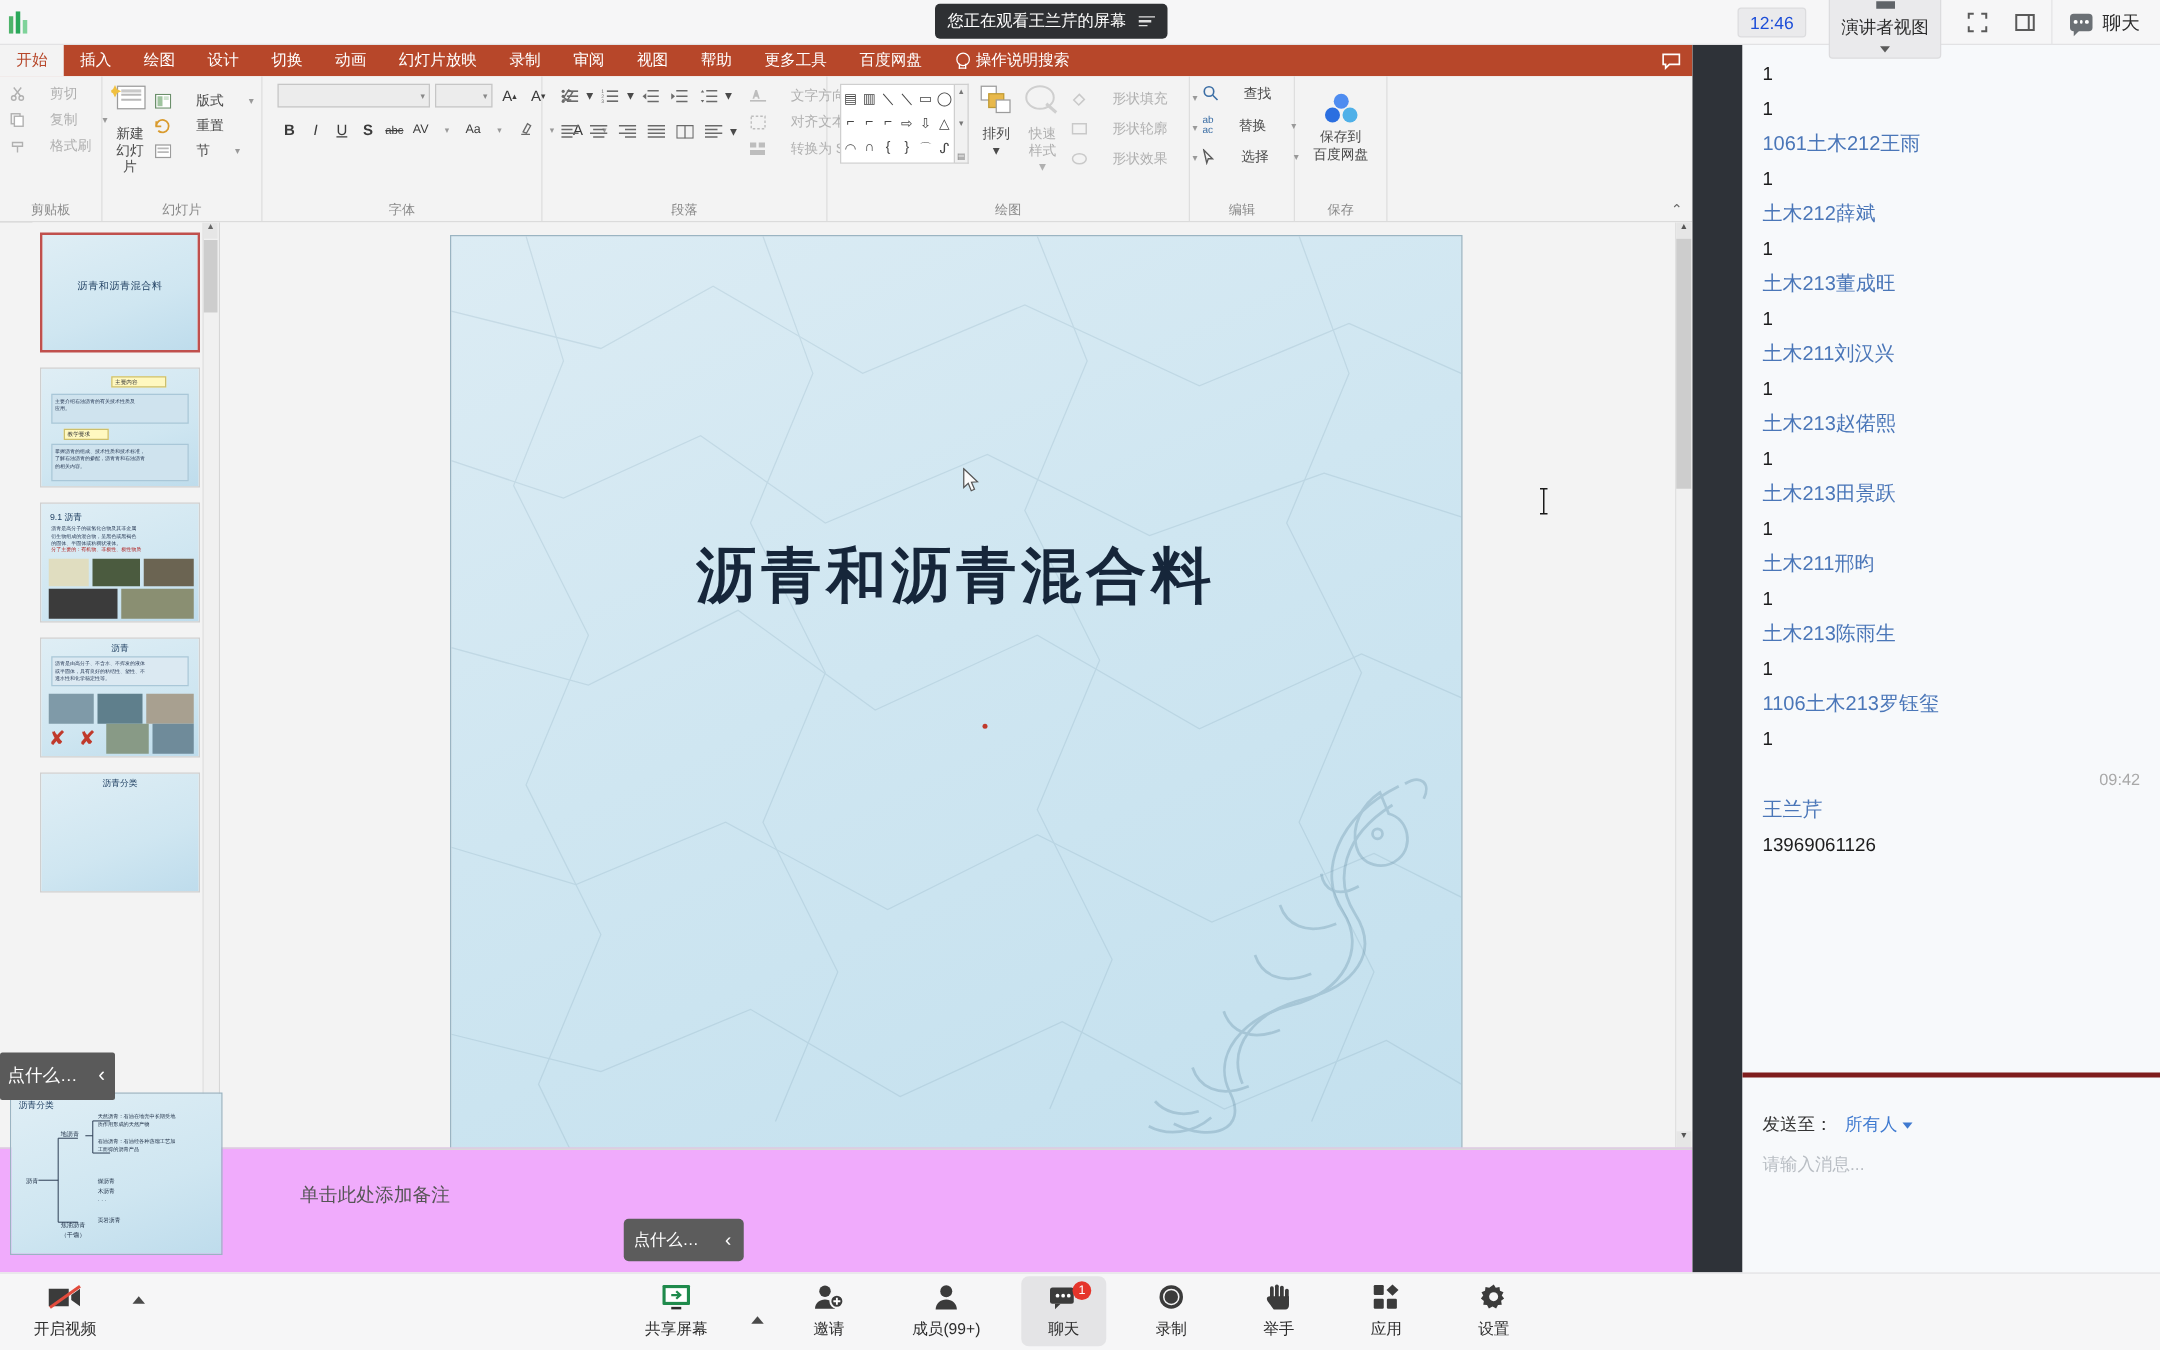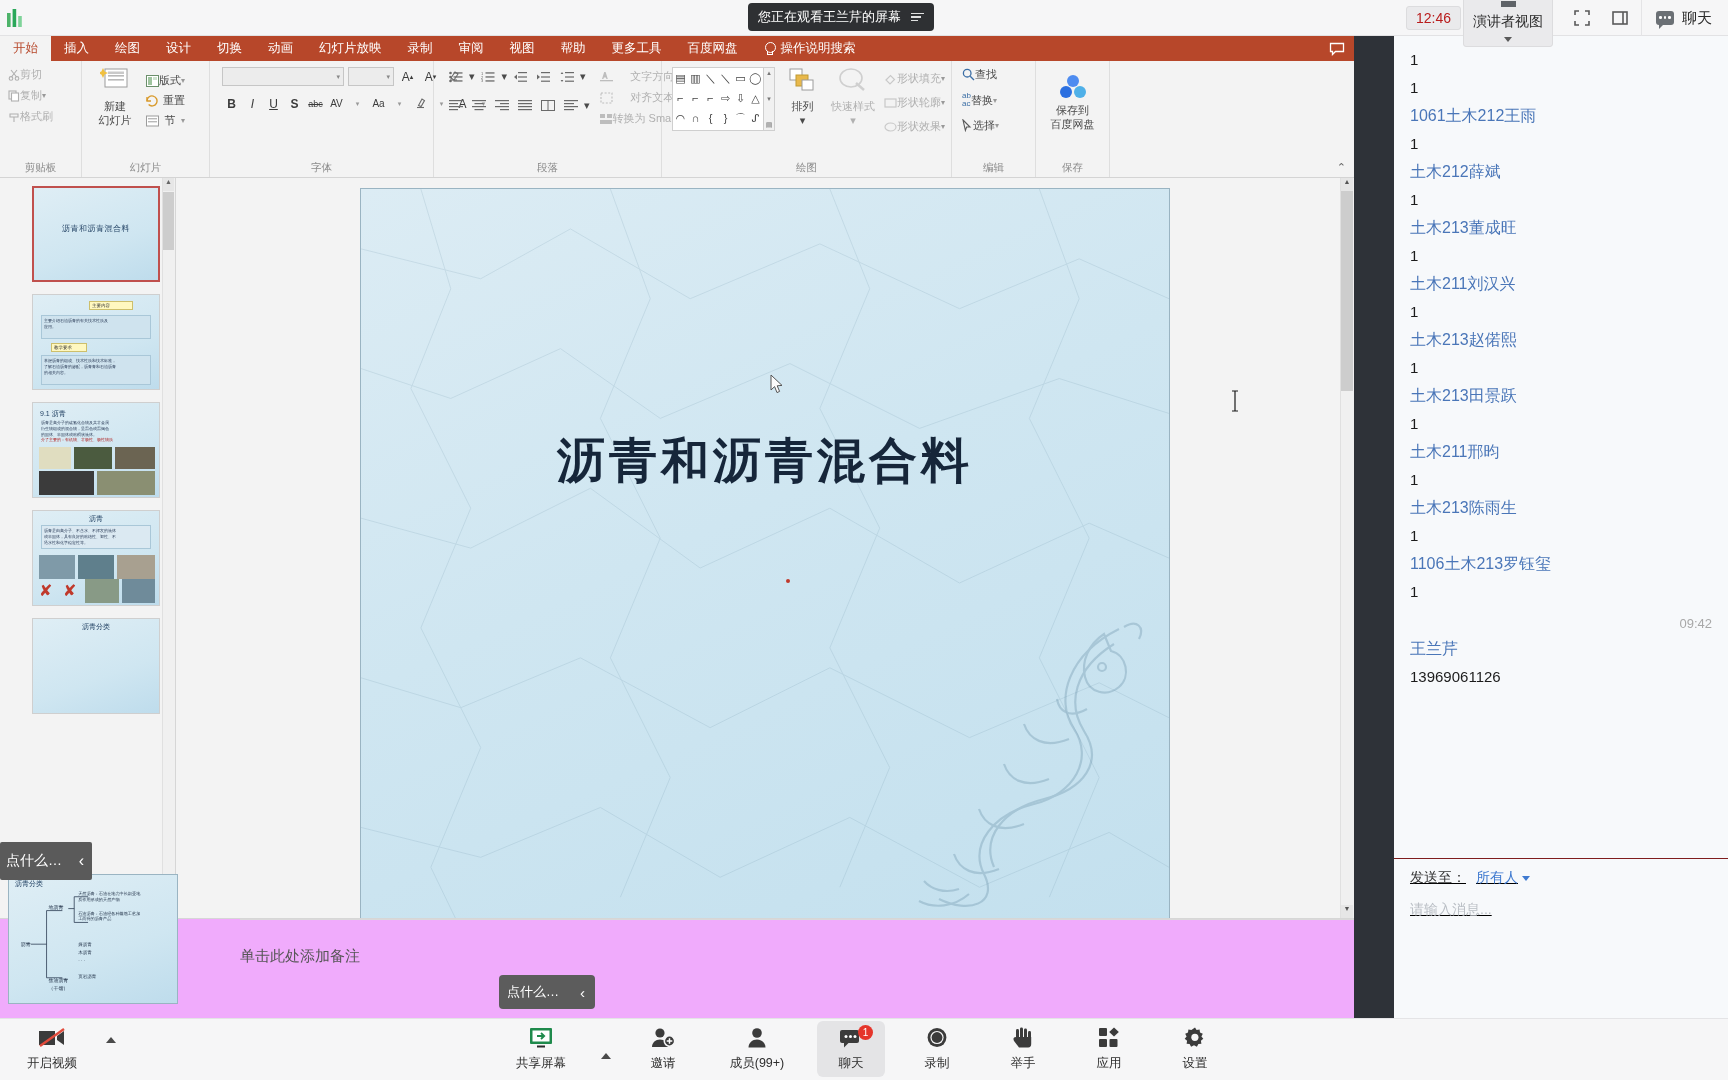--- a/index.html
+++ b/index.html
@@ -29,22 +29,22 @@
     height: 28px; display: flex; align-items: center; padding: 0 10px; gap: 10px;
     font-size: 13px; z-index: 4;
   }
   .tm-watching .hamb { display:flex; flex-direction:column; gap:2px; opacity:.85; }
   .tm-watching .hamb i { display:block; width:13px; height:1.6px; background:#fff; }
   .tm-watching .hamb i:nth-child(2){ width:10px; }
   .tm-watching .hamb i:nth-child(3){ width:7px; }
 
   .tm-right { position: absolute; right: 0; top: 0; height: 36px; display: flex; align-items: center; z-index: 3; }
   .tm-clock {
-    font-size: 14px; color: #b91c1c; background: #eaeaec; border: 1px solid #dcdcde;
-    border-radius: 3px; padding: 3px 9px; margin-right: 2px;
+    font-size: 14px; color: #1d4ed8; background: #eaeaec; border: 1px solid #dcdcde;
+    border-radius: 3px; padding: 3px 9px; margin-right: 18px;
   }
   .tm-viewmode {
     display: flex; align-items: center; gap: 6px;
     background: #eaeaec; border: 1px solid #dcdcde; border-radius: 3px;
     padding: 4px 9px; font-size: 14px; color: #2b2b2b; margin-right: 12px; flex-direction: column;
   }
   .tm-viewmode .vm-ico { position: relative; width: 15px; height: 13px; }
   .tm-viewmode .vm-ico i { position: absolute; background: #5f6368; }
   .tm-viewmode .vm-ico i.a { left:0; top:0; width:5px; height:6px; }
   .tm-viewmode .vm-ico i.b { left:0; top:7px; width:15px; height:6px; }
@@ -82,21 +82,21 @@
 
   
   .ribbon {
     position: relative; height: 117px; background: #f3f3f3;
     border-bottom: 1px solid #d4d4d4; display: flex; font-size: 11px; color: #4a4a4a;
   }
   .rgroup { position: relative; display: flex; flex-direction: column; border-right: 1px solid #dedede; padding: 4px 6px 0 6px; }
   .rgroup .gbody { flex: 1; display: flex; align-items: flex-start; gap: 4px; padding-top: 2px; }
   .rgroup .glabel { text-align: center; font-size: 10.5px; color: #8a8a8a; padding-bottom: 2px; position: relative; }
   .stack { display: flex; flex-direction: column; gap: 5px; }
-  .ritem { display: flex; align-items: center; gap: 0; white-space: nowrap; color: #4a4a4a; justify-content: space-between; }
+  .ritem { display: flex; align-items: center; gap: 20px; white-space: nowrap; color: #4a4a4a; }
   .ritem .gl { color: #999; font-size: 8px; }
   .bigbtn { display: flex; flex-direction: column; align-items: center; width: 54px; line-height: 1.25; text-align: center; }
   .bigbtn .bico { margin-bottom: 3px; }
   .dim { color: #b0b0b0; }
   .fontbox { width: 122px; height: 19px; border: 1px solid #c6c6c6; background: #ececec; display:flex; align-items:center; justify-content:flex-end; padding-right:3px; }
   .fontbox2 { width: 46px; }
   .fontbox .mini { font-size: 7px; color: #888; }
   .fbtn { width: 19px; height: 19px; display: flex; align-items: center; justify-content: center; font-size: 12px; color: #3b3b3b; }
   .shapesgrid { width: 92px; height: 64px; border: 1px solid #cfcfcf; background: #fff; display: grid; grid-template-columns: repeat(6, 1fr); grid-auto-rows: 20px; font-size: 11px; color: #444; align-items: center; justify-items: center; }
   .shapesbar { width: 11px; height: 64px; border: 1px solid #cfcfcf; border-left: none; background: #f1f1f1; display:flex; flex-direction:column; justify-content:space-between; align-items:center; font-size:7px; color:#777; padding:1px 0;}
@@ -149,21 +149,21 @@
   .notes .sep { position:absolute; left:240px; right:0; top:0; height:1px; background:#d9d9d9; }
 
   
   .tm-rail { position: absolute; left: 1354px; top: 36px; width: 40px; height: 982px; background: #2e3238; }
   .tm-chat { position: absolute; left: 1394px; top: 36px; width: 334px; height: 982px; background: #f7f9fb; display: flex; flex-direction: column; }
   .chat-scroll { flex: 1; overflow: hidden; padding: 10px 16px 0 16px; position: relative; }
   .msg-name { color: #4a76b8; font-size: 16px; line-height: 28px; white-space: nowrap; }
   .msg-body { color: #1c1c1c; font-size: 15px; line-height: 28px; }
   .msg-time { color: #a8a8a8; font-size: 13px; text-align: right; margin: 10px 0 4px; }
   .chat-caret { position: absolute; left: 1230px; top: 390px; }
-  .chat-compose { border-top: 1px solid #7f1d1d; padding: 10px 16px; height: 160px; text-decoration: underline; }
+  .chat-compose { border-top: 4px solid #7f1d1d; padding: 29px 16px; height: 160px; }
   .sendto { font-size: 14px; color: #333; display: flex; align-items: center; gap: 10px; margin-bottom: 14px; }
   .sendto .target { color: #3f7ad0; display: flex; align-items: center; gap: 4px; }
   .sendto .tcaret { width:0;height:0;border-left:4px solid transparent;border-right:4px solid transparent;border-top:5px solid #3f7ad0; }
   .compose-ph { font-size: 14px; color: #b9bec4; }
 
   
   .tm-bottom { position: absolute; left: 0; bottom: 0; width: 1728px; height: 62px; background: #f6f6f7; border-top: 1px solid #e4e4e6; }
   .tb-item { display: flex; flex-direction: column; align-items: center; justify-content: center; width: 68px; height: 56px; font-size: 12.5px; color: #2d2d2d; gap: 3px; position: relative; }
   .tb-item.wide { width: 84px; }
   .tb-item.active { background: #e4e4e6; border-radius: 6px; }

